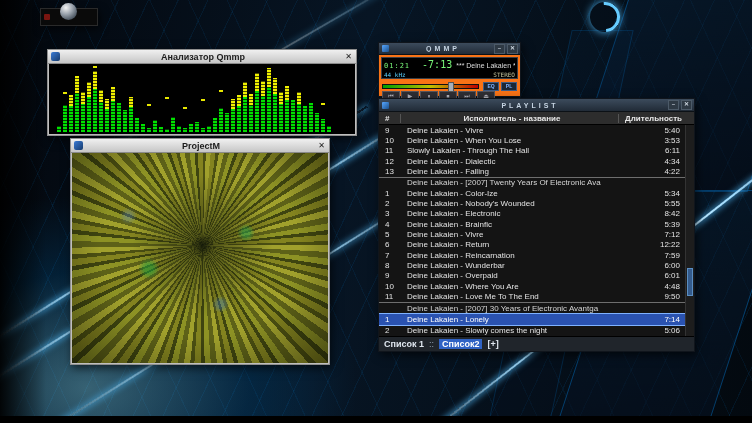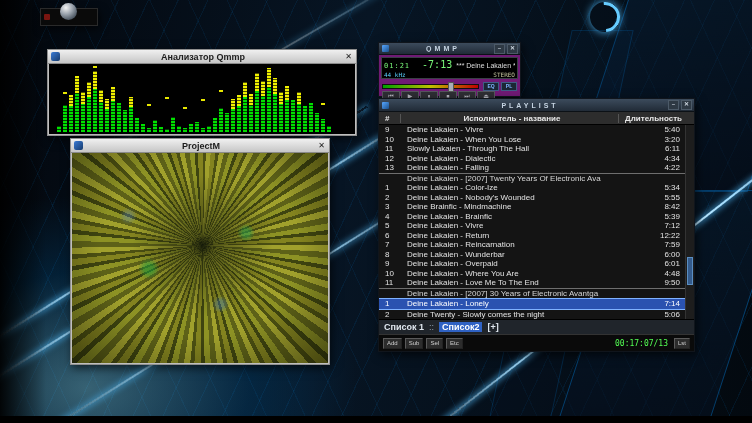--- a/index.html
+++ b/index.html
@@ -58,21 +58,21 @@
       radial-gradient(circle at 51% 44%, rgba(15,20,8,0.92) 0%, rgba(30,35,12,0.55) 7%, rgba(0,0,0,0) 40%),
       repeating-conic-gradient(from 5deg at 51% 44%, #83831f 0deg 3deg, #4c5012 3deg 5deg, #a0a02c 5deg 8deg, #5d6118 8deg 11deg, #8d9224 11deg 14deg, #3e4410 14deg 16deg);}
   .pm-content::after{content:'';position:absolute;inset:0;
     background:
       radial-gradient(circle at 30% 55%, rgba(30,160,60,0.55) 0 2%, transparent 5%),
       radial-gradient(circle at 68% 38%, rgba(40,170,80,0.5) 0 1.5%, transparent 4%),
       radial-gradient(circle at 58% 72%, rgba(60,120,200,0.35) 0 1.5%, transparent 4%),
       radial-gradient(circle at 22% 30%, rgba(90,140,220,0.3) 0 1.2%, transparent 3.5%),
       radial-gradient(ellipse at 50% 45%, transparent 55%, rgba(8,8,0,0.5) 100%);}
   
-  .skin{border:1px solid #10151c;background:#701a75;}
+  .skin{border:1px solid #10151c;background:#f97316;}
   .skin .titlebar{height:11px;display:flex;align-items:center;
     background:linear-gradient(#3c4b5c,#212b37);border-bottom:1px solid #0c1116;
     color:#c6d4e2;font-size:7px;font-weight:bold;letter-spacing:3px;}
   .skin .titlebar .t-icon{width:7px;height:7px;margin:0 3px;background:linear-gradient(135deg,#57a7ff,#1b4f8a);border-radius:1px;}
   .skin .titlebar .t-text{flex:1;text-align:center;overflow:hidden;white-space:nowrap;}
   .tb-btn{width:9px;height:8px;margin-right:2px;background:#2e3944;border:1px solid #4c5a68;
     color:#cfd8e2;font-size:6px;line-height:7px;text-align:center;letter-spacing:0;}
   
   #player{left:378px;top:42px;width:143px;height:55px;}
   .p-display{margin:2px;background:#000;border:1px solid #3a3f46;height:22px;padding:1px 2px;box-sizing:border-box;
@@ -389,21 +389,21 @@
   <div class="pl-list">
     <div class="pl-rows">
         <div class="pl-row track">
           <span class="c-num">9</span>
           <span class="c-title">Deine Lakaien - Vivre</span>
           <span class="c-dur">5:40</span>
         </div>
         <div class="pl-row track">
           <span class="c-num">10</span>
           <span class="c-title">Deine Lakaien - When You Lose</span>
-          <span class="c-dur">3:20</span>
+          <span class="c-dur">3:53</span>
         </div>
         <div class="pl-row track">
           <span class="c-num">11</span>
           <span class="c-title">Slowly Lakaien - Through The Hall</span>
           <span class="c-dur">6:11</span>
         </div>
         <div class="pl-row track">
           <span class="c-num">12</span>
           <span class="c-title">Deine Lakaien - Dialectic</span>
           <span class="c-dur">4:34</span>
@@ -423,21 +423,21 @@
           <span class="c-title">Deine Lakaien - Color-Ize</span>
           <span class="c-dur">5:34</span>
         </div>
         <div class="pl-row track">
           <span class="c-num">2</span>
           <span class="c-title">Deine Lakaien - Nobody's Wounded</span>
           <span class="c-dur">5:55</span>
         </div>
         <div class="pl-row track">
           <span class="c-num">3</span>
-          <span class="c-title">Deine Brainfic - Mindmachine</span>
+          <span class="c-title">Deine Lakaien - Electronic</span>
           <span class="c-dur">8:42</span>
         </div>
         <div class="pl-row track">
           <span class="c-num">4</span>
           <span class="c-title">Deine Lakaien - Brainfic</span>
           <span class="c-dur">5:39</span>
         </div>
         <div class="pl-row track">
           <span class="c-num">5</span>
           <span class="c-title">Deine Lakaien - Vivre</span>
@@ -478,37 +478,27 @@
           <span class="c-title">Deine Lakaien - [2007] 30 Years of Electronic Avantga</span>
           <span class="c-dur"></span>
         </div>
         <div class="pl-row selected">
           <span class="c-num">1</span>
           <span class="c-title">Deine Lakaien - Lonely</span>
           <span class="c-dur">7:14</span>
         </div>
         <div class="pl-row track">
           <span class="c-num">2</span>
-          <span class="c-title">Deine Twenty - Slowly comes the night</span>
+          <span class="c-title">Deine Lakaien - Slowly comes the night</span>
           <span class="c-dur">5:06</span>
         </div>
       </div>
     <div class="pl-scroll">
       <div class="pl-thumb"></div>
     </div>
   </div>
   <div class="pl-tabs">
       <span class="pl-tab">Список 1</span>
       <span class="tab-sep">::</span>
       <span class="pl-tab active">Список2</span>
       <span class="pl-tab add">[+]</span>
     </div>
-  <div class="pl-controls">
-    <div style="display:flex;gap:3px;">
-        <div class="pl-btn">Add</div>
-        <div class="pl-btn">Sub</div>
-        <div class="pl-btn">Sel</div>
-        <div class="pl-btn">Etc</div>
-      </div>
-    <span class="pl-time">00:17:07/13</span>
-    <div class="pl-btn pl-lst">Lst</div>
-  </div>
 </div>
 
 </body></html>

